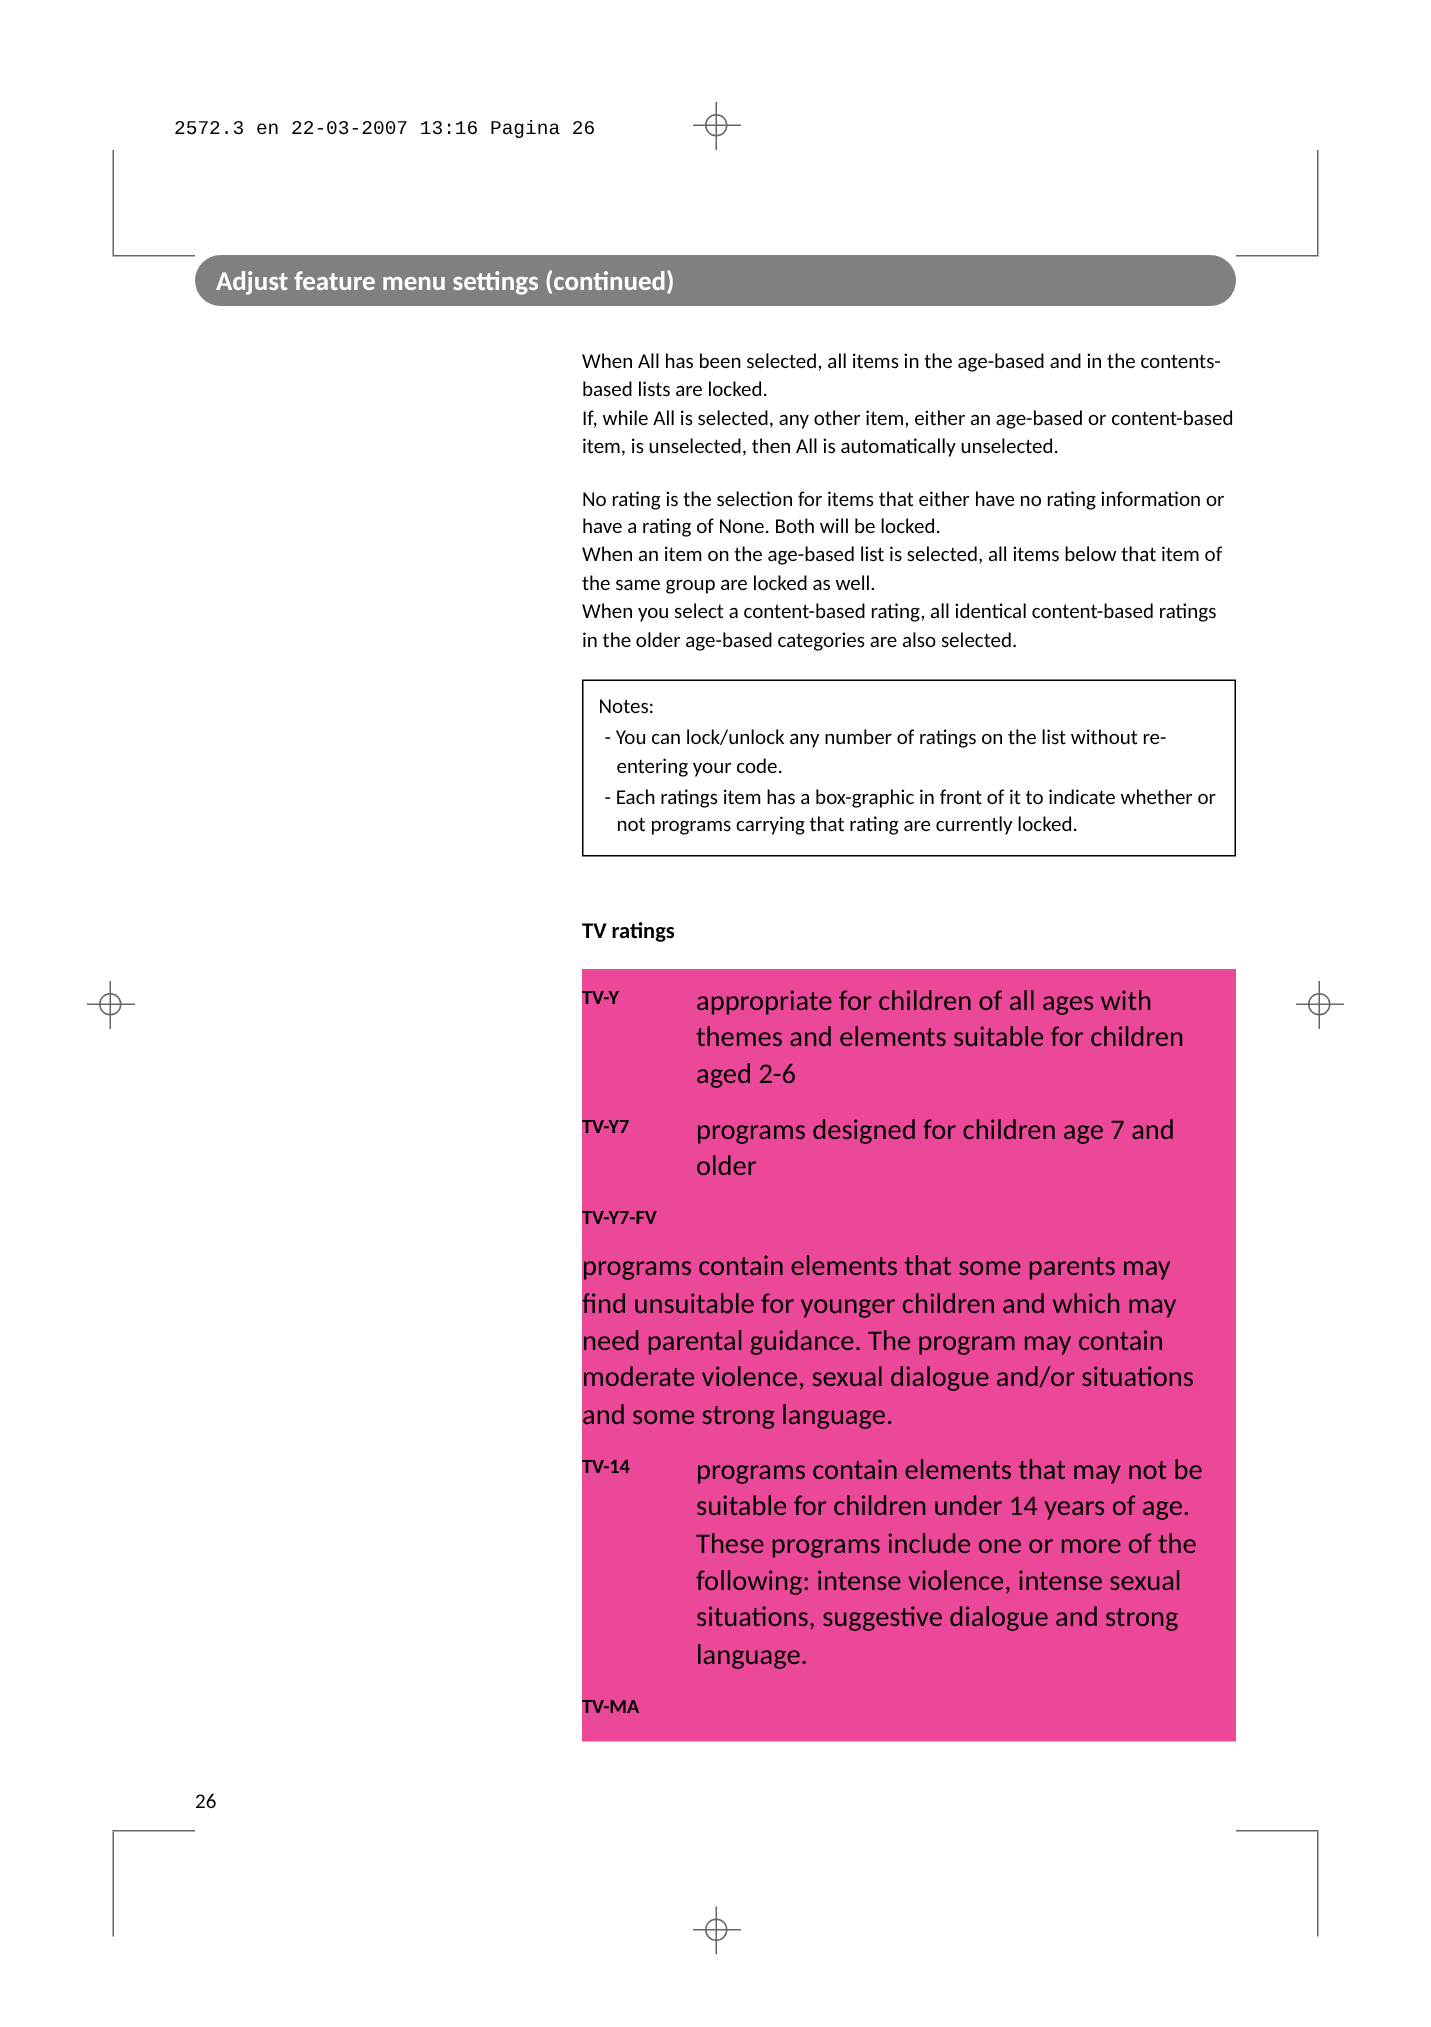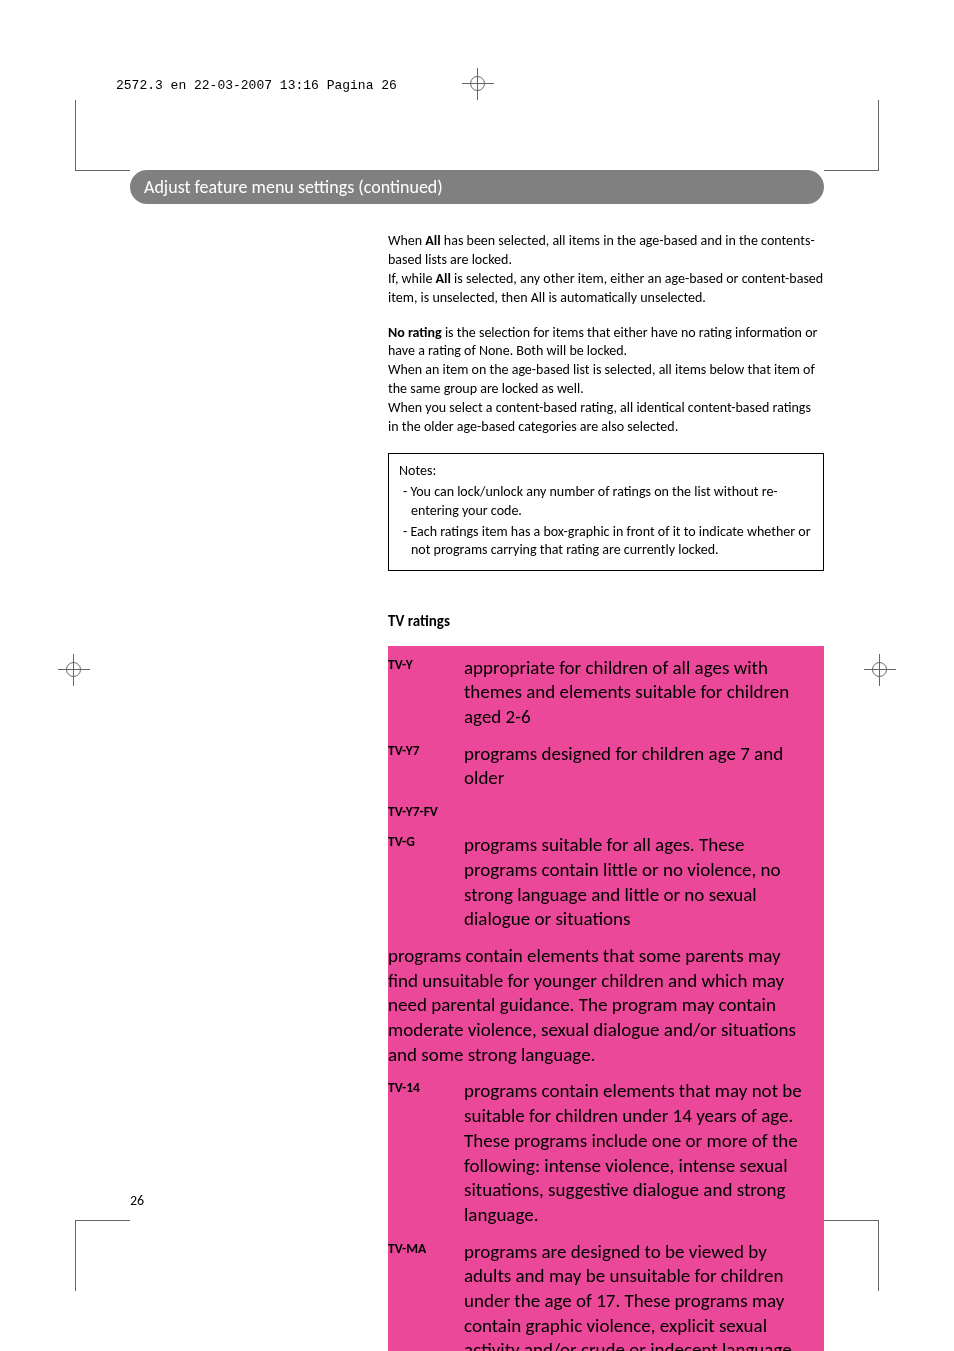--- a/index.html
+++ b/index.html
@@ -70,36 +70,36 @@
   .page {
     position: absolute;
     left: 130px;
     top: 170px;
     width: 694px;
   }
 
   .title-bar {
     background: #808080;
     color: #fff;
-    font-weight: normal;
+    font-weight: bold;
     font-size: 18px;
     padding: 6px 14px;
     margin-bottom: 28px;
     border-radius: 17px;
   }
 
   .body-col {
     margin-left: 258px;
     width: 436px;
     font-size: 14px;
     line-height: 1.35;
   }
 
   .para { margin-bottom: 16px; }
-  .bold { font-weight: bold; }
+  .bold { font-weight: normal; }
 
   .notes-box {
     border: 1px solid #000;
     padding: 8px 10px 10px 10px;
     margin-top: 6px;
     margin-bottom: 40px;
   }
   .notes-box .ntitle { font-weight: normal; }
   .notes-box .nitem {
     padding-left: 12px;
@@ -199,32 +199,27 @@
         <div class="rdesc">appropriate for children of all ages with themes and elements suitable for children aged 2-6</div>
       </div>
       <div class="rrow">
         <div class="rlabel">TV-Y7</div>
         <div class="rdesc">programs designed for children age 7 and older</div>
       </div>
       <div class="rrow">
         <div class="rlabel">TV-Y7-FV</div>
       </div>
       <div class="rrow">
-        <div class="rlabel">TV-G</div>
-        <div class="rdesc">programs suitable for all ages. These programs contain little or no violence, no strong language and little or no sexual dialogue or situations</div>
-      </div>
-      <div class="rrow">
         <div class="rdesc">programs contain elements that some parents may find unsuitable for younger children and which may need parental guidance. The program may contain moderate violence, sexual dialogue and/or situations and some strong language.</div>
       </div>
       <div class="rrow">
         <div class="rlabel">TV-14</div>
         <div class="rdesc">programs contain elements that may not be suitable for children under 14 years of age. These programs include one or more of the following: intense violence, intense sexual situations, suggestive dialogue and strong language.</div>
       </div>
       <div class="rrow">
         <div class="rlabel">TV-MA</div>
-        <div class="rdesc">programs are designed to be viewed by adults and may be unsuitable for children under the age of 17. These programs may contain graphic violence, explicit sexual activity and/or crude or indecent language.</div>
       </div>
     </div>
 
   </div>
 </div>
 
 <div class="page-num">26</div>
 
 </body></html>

